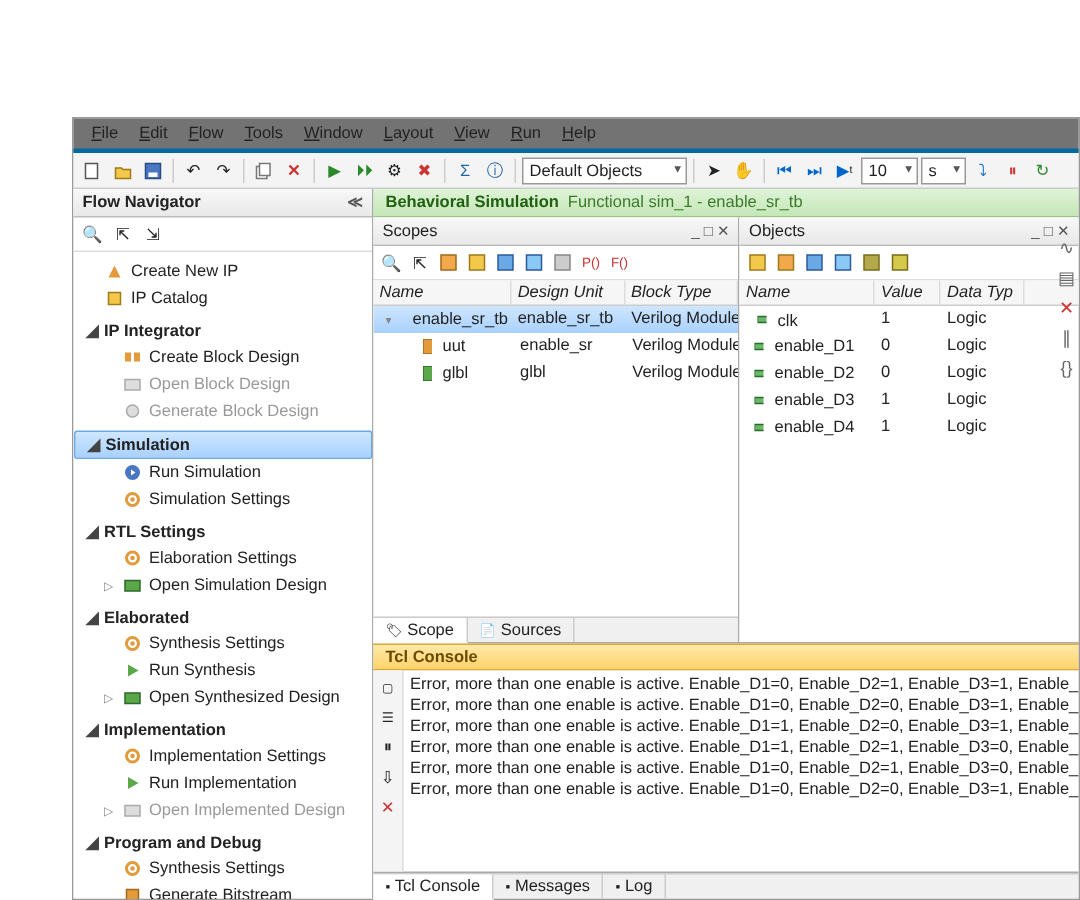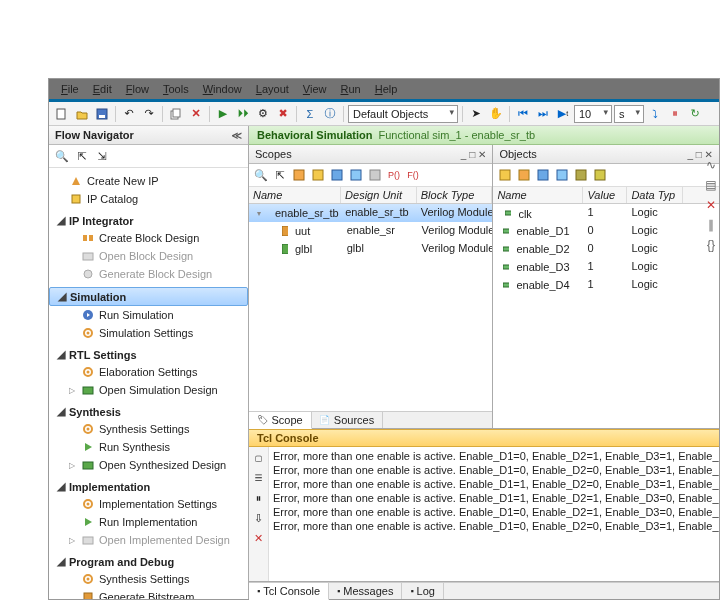--- a/index.html
+++ b/index.html
@@ -224,21 +224,21 @@
             <span style="width:8px;color:#888;font-size:8px">▷</span>
             <span class="ico">
               <svg width="12" height="12">
                 <rect x="1" y="3" width="10" height="7" fill="#5aa84a" stroke="#2a6a2a"></rect>
               </svg>
             </span>
             <span>Open Simulation Design</span>
           </div>
           <div class="node hdr">
             <span class="tw">◢</span>
-            <span>Synthesis</span>
+            <span>Elaborated</span>
           </div>
           <div class="node">
             <span style="width:8px"></span>
             <span class="ico">
               <svg width="12" height="12">
                 <circle cx="6" cy="6" r="4" fill="none" stroke="#e29a3a" stroke-width="2"></circle>
                 <circle cx="6" cy="6" r="1.5" fill="#e29a3a"></circle>
               </svg>
             </span>
             <span>Synthesis Settings</span>

